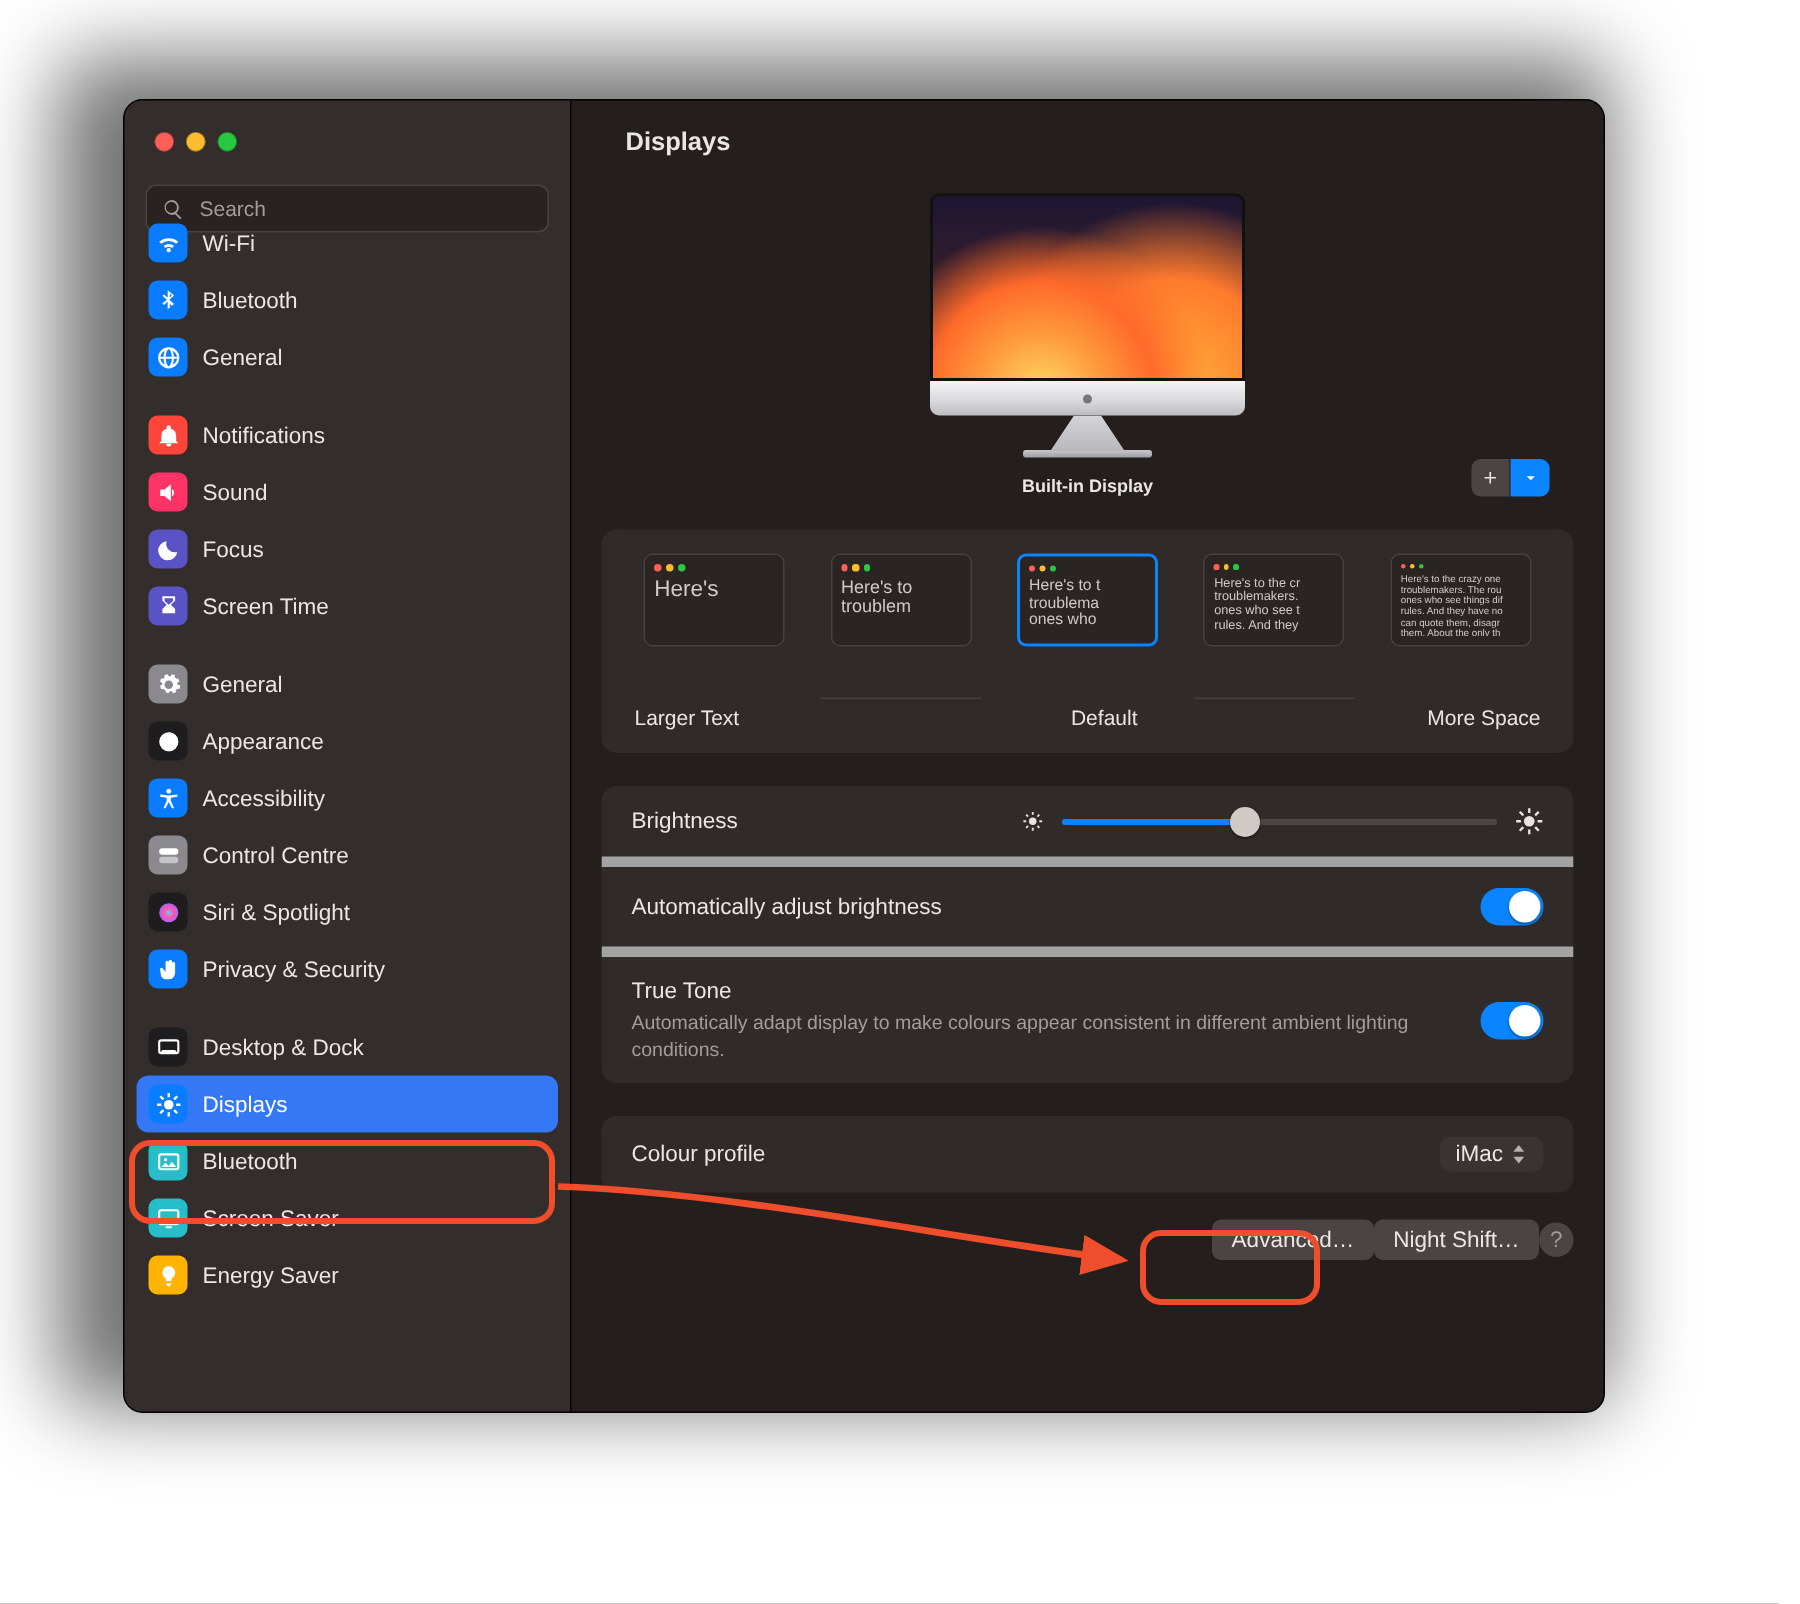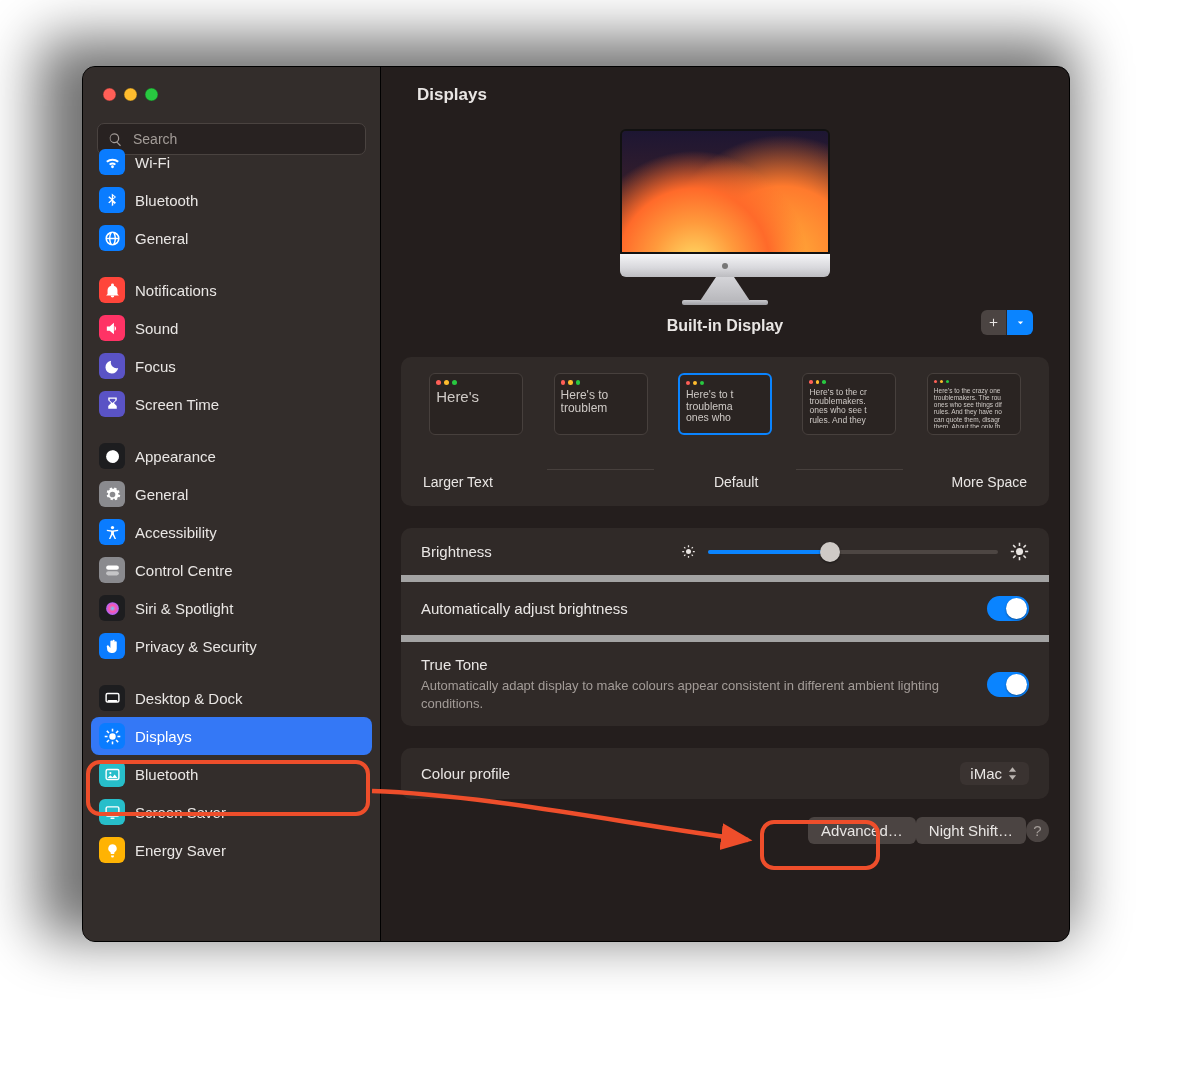--- a/index.html
+++ b/index.html
@@ -44,21 +44,21 @@
   .imac{width:210px;margin:0 auto;}
   .imac-screen{width:210px;height:125px;border-radius:6px 6px 2px 2px;background:#000;overflow:hidden;border:2px solid #111;}
   .ventura{width:100%;height:100%;background:
     radial-gradient(circle at 35% 110%, #ffdd66 0%, #ff9a3c 22%, #ff6a2a 40%, transparent 60%),
     radial-gradient(circle at 78% 105%, #ffb03a 0%, #ff7a2d 35%, transparent 60%),
     linear-gradient(180deg,#1d1633 0%,#3a1f29 55%,#5a2a20 100%);}
   .imac-chin{height:23px;background:linear-gradient(180deg,#f5f5f7,#d8d8dc 60%,#bcbcc0);border-radius:0 0 6px 6px;display:flex;align-items:center;justify-content:center;}
   .imac-chin::after{content:"";width:6px;height:6px;border-radius:50%;background:#777;}
   .imac-stand{width:50px;height:24px;margin:0 auto;background:linear-gradient(180deg,#d5d5d9,#b8b8bc);clip-path:polygon(32% 0,68% 0,100% 100%,0 100%);}
   .imac-foot{width:86px;height:5px;margin:-1px auto 0;background:linear-gradient(180deg,#c9c9cd,#9e9ea3);border-radius:2px;}
-  .display-name{margin:12px 0 0;color:var(--text);font-size:16px;font-weight:700;text-align:center;}
+  .display-name{margin:12px 0 0;color:var(--text);font-size:12px;font-weight:700;text-align:center;}
   .hero-actions{position:absolute;right:36px;bottom:0;display:flex;}
   .seg-btn{width:26px;height:25px;background:#4b4442;display:flex;align-items:center;justify-content:center;}
   .seg-btn svg{width:13px;height:13px;fill:#e9e6e4;}
   .seg-btn.left{border-radius:6px 0 0 6px;border-right:1px solid #2f2927;}
   .seg-btn.right{background:var(--blue);border-radius:0 6px 6px 0;}
   .seg-btn.right svg{fill:#fff;}
   .card{margin:22px 20px 0;background:var(--bg-card);border-radius:10px;overflow:hidden;}
   .res-row{display:flex;align-items:flex-start;gap:18px;padding:16px 22px 4px;}
   .res-opt{flex:1;display:flex;flex-direction:column;align-items:center;gap:10px;}
   .thumb{width:94px;height:62px;background:#2a2422;border:1px solid #47403d;border-radius:6px;padding:6px;display:flex;flex-direction:column;gap:4px;overflow:hidden;cursor:default;}
@@ -213,49 +213,49 @@
                     <stop offset="1" stop-color="#a6f"></stop>
                   </radialGradient>
                 </defs>
                 <path d="M6 2h12v4l-4 4 4 4v4H6v-4l4-4-4-4V2zm2 2v2.5L12 10l4-3.5V4H8z"></path>
               </svg>
             </div>
             <span>Screen Time</span>
           </div>
           <div class="group-gap"></div>
           <div class="item">
+            <div class="icon-tile" style="background: rgb(138, 138, 142);">
+              <svg viewBox="0 0 24 24">
+                <defs>
+                  <radialGradient id="sg">
+                    <stop offset="0" stop-color="#6cf"></stop>
+                    <stop offset=".5" stop-color="#f5a"></stop>
+                    <stop offset="1" stop-color="#a6f"></stop>
+                  </radialGradient>
+                </defs>
+                <path d="M12 8a4 4 0 100 8 4 4 0 000-8zm9 4l2 1-1 3-2-.3a8 8 0 01-1.4 1.4l.3 2-3 1-1-2h-2l-1 2-3-1 .3-2A8 8 0 016.8 16L4.8 16l-1-3 2-1v-2l-2-1 1-3 2 .3A8 8 0 018.2 5L7.9 3l3-1 1 2h2l1-2 3 1-.3 2a8 8 0 011.4 1.4l2-.3 1 3-2 1v2z"></path>
+              </svg>
+            </div>
+            <span>General</span>
+          </div>
+          <div class="item">
             <div class="icon-tile" style="background: rgb(29, 29, 31);">
               <svg viewBox="0 0 24 24">
                 <defs>
                   <radialGradient id="sg">
                     <stop offset="0" stop-color="#6cf"></stop>
                     <stop offset=".5" stop-color="#f5a"></stop>
                     <stop offset="1" stop-color="#a6f"></stop>
                   </radialGradient>
                 </defs>
                 <circle cx="12" cy="12" r="9"></circle>
                 <path d="M12 3a9 9 0 010 18z" fill="#fff" opacity=".85"></path>
               </svg>
             </div>
             <span>Appearance</span>
-          </div>
-          <div class="item">
-            <div class="icon-tile" style="background: rgb(138, 138, 142);">
-              <svg viewBox="0 0 24 24">
-                <defs>
-                  <radialGradient id="sg">
-                    <stop offset="0" stop-color="#6cf"></stop>
-                    <stop offset=".5" stop-color="#f5a"></stop>
-                    <stop offset="1" stop-color="#a6f"></stop>
-                  </radialGradient>
-                </defs>
-                <path d="M12 8a4 4 0 100 8 4 4 0 000-8zm9 4l2 1-1 3-2-.3a8 8 0 01-1.4 1.4l.3 2-3 1-1-2h-2l-1 2-3-1 .3-2A8 8 0 016.8 16L4.8 16l-1-3 2-1v-2l-2-1 1-3 2 .3A8 8 0 018.2 5L7.9 3l3-1 1 2h2l1-2 3 1-.3 2a8 8 0 011.4 1.4l2-.3 1 3-2 1v2z"></path>
-              </svg>
-            </div>
-            <span>General</span>
           </div>
           <div class="item">
             <div class="icon-tile" style="background: rgb(10, 124, 255);">
               <svg viewBox="0 0 24 24">
                 <defs>
                   <radialGradient id="sg">
                     <stop offset="0" stop-color="#6cf"></stop>
                     <stop offset=".5" stop-color="#f5a"></stop>
                     <stop offset="1" stop-color="#a6f"></stop>
                   </radialGradient>

